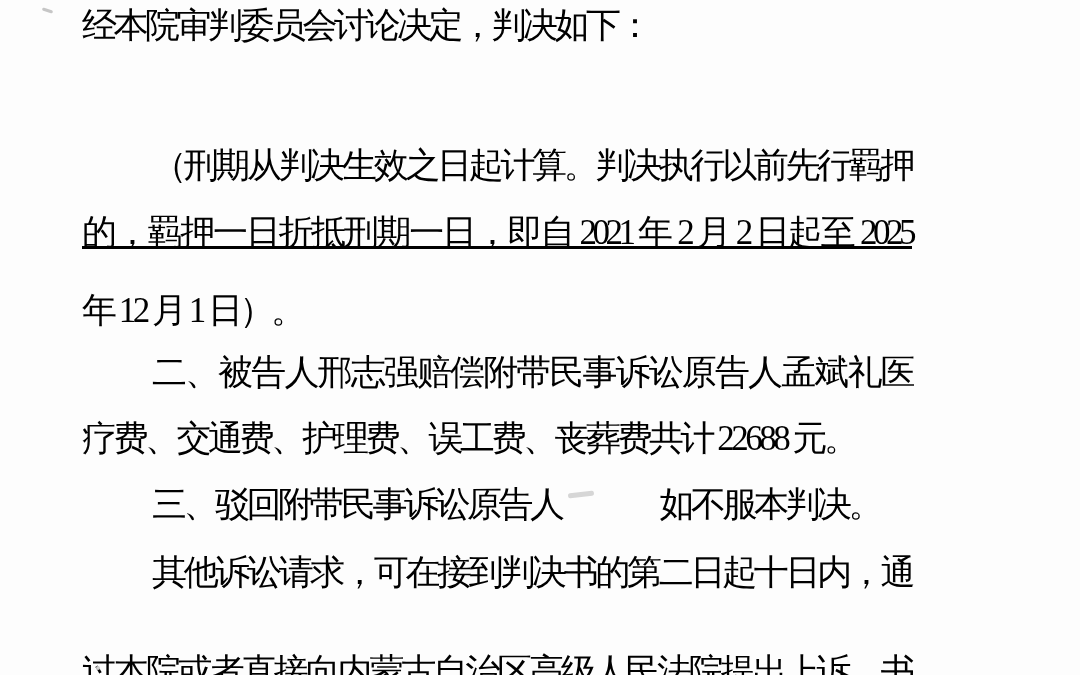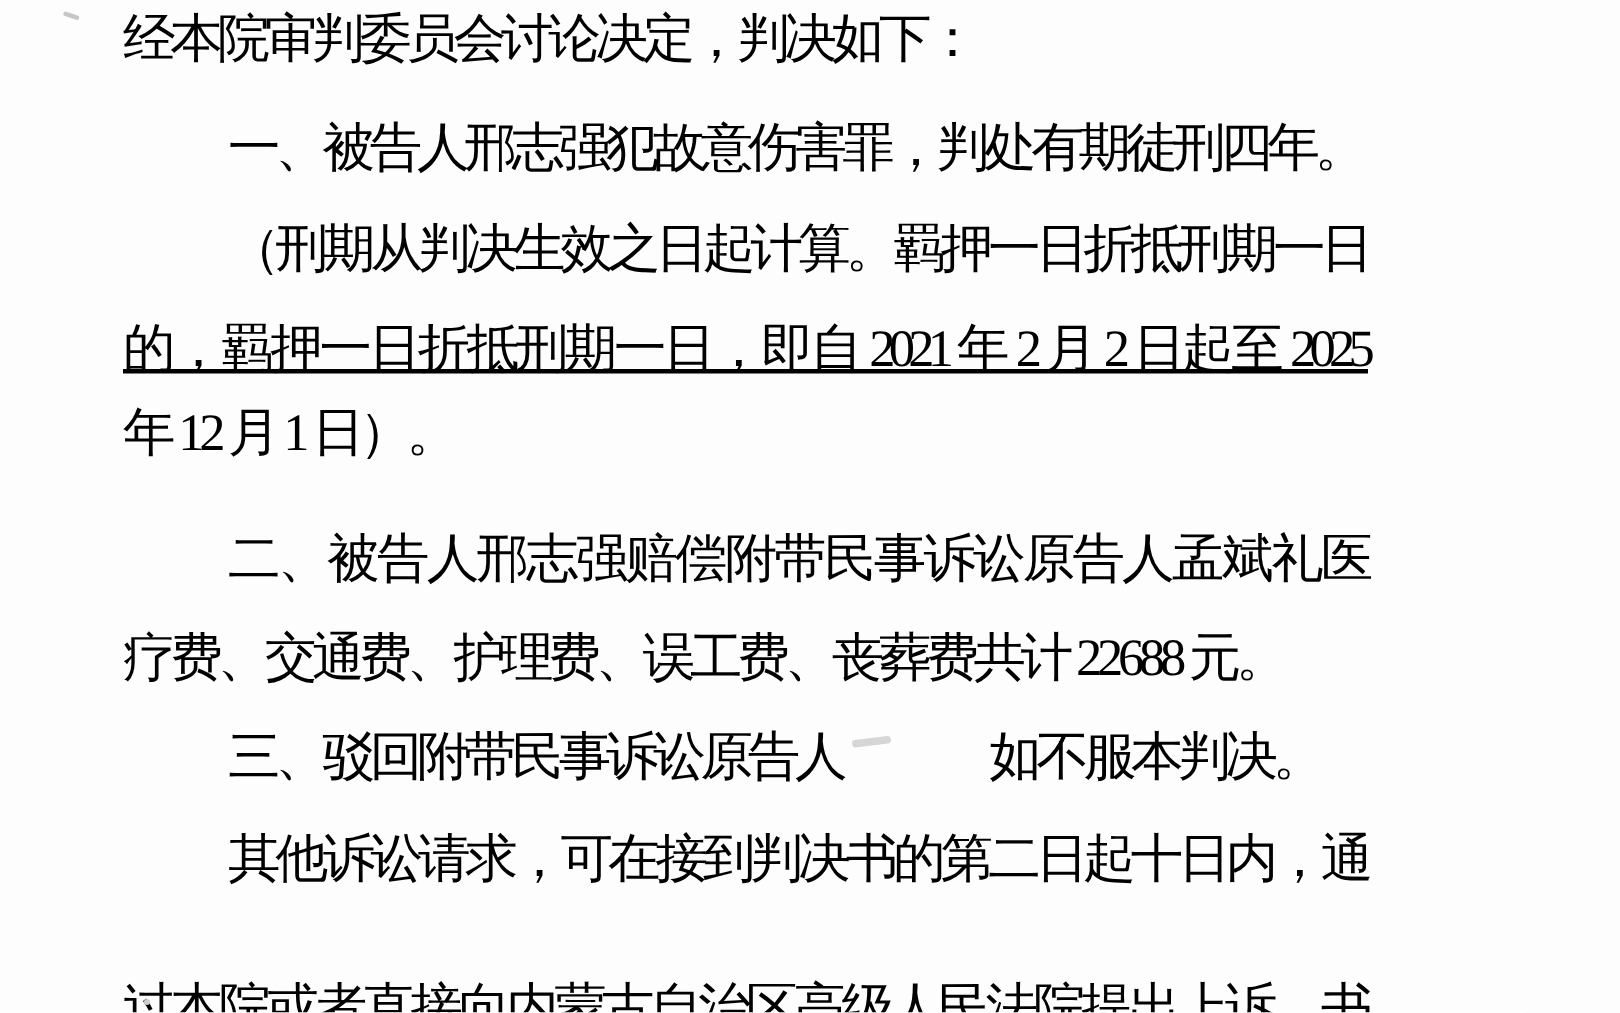--- a/index.html
+++ b/index.html
@@ -78,27 +78,26 @@
 </style>
 </head>
 <body>
 
 <div class="page">
 
   <div class="speck-a"></div>
 
   <div class="line" style="top:5px">经本院审判委员会讨论决定，判决如下：</div>
 
-  <div class="line indent" style="top:78px">一、被告人邢志强犯故意伤害罪，判处有期徒刑四年。</div>
 
-  <div class="line indent justify" style="top:145px">（刑期从判决生效之日起计算。羁押一日折抵刑期一日</div>
+  <div class="line indent justify" style="top:145px">（刑期从判决生效之日起计算。判决执行以前先行羁押</div>
 
   <div class="line justify tight" style="top:212px">的，羁押一日折抵刑期一日，即自 2021 年 2 月 2 日起至 2025</div>
 
-  <div class="line" style="top:268px">年 12 月 1 日）。</div>
+  <div class="line" style="top:290px">年 12 月 1 日）。</div>
 
   <div class="line indent justify" style="top:352px">二、被告人邢志强赔偿附带民事诉讼原告人孟斌礼医</div>
 
   <div class="line" style="top:418px">疗费、交通费、护理费、误工费、丧葬费共计 22688 元。</div>
 
   <div class="line indent" style="top:484px"><span>三、驳回附带民事诉讼原告人</span><span class="redact-gap"><span class="redact-mark"></span></span><span>如不服本判决。</span></div>
 
   <div class="line indent justify" style="top:552px">其他诉讼请求，可在接到判决书的第二日起十日内，通</div>
 
   <div class="line justify" style="top:651px">过本院或者直接向内蒙古自治区高级人民法院提出上诉。书</div>

